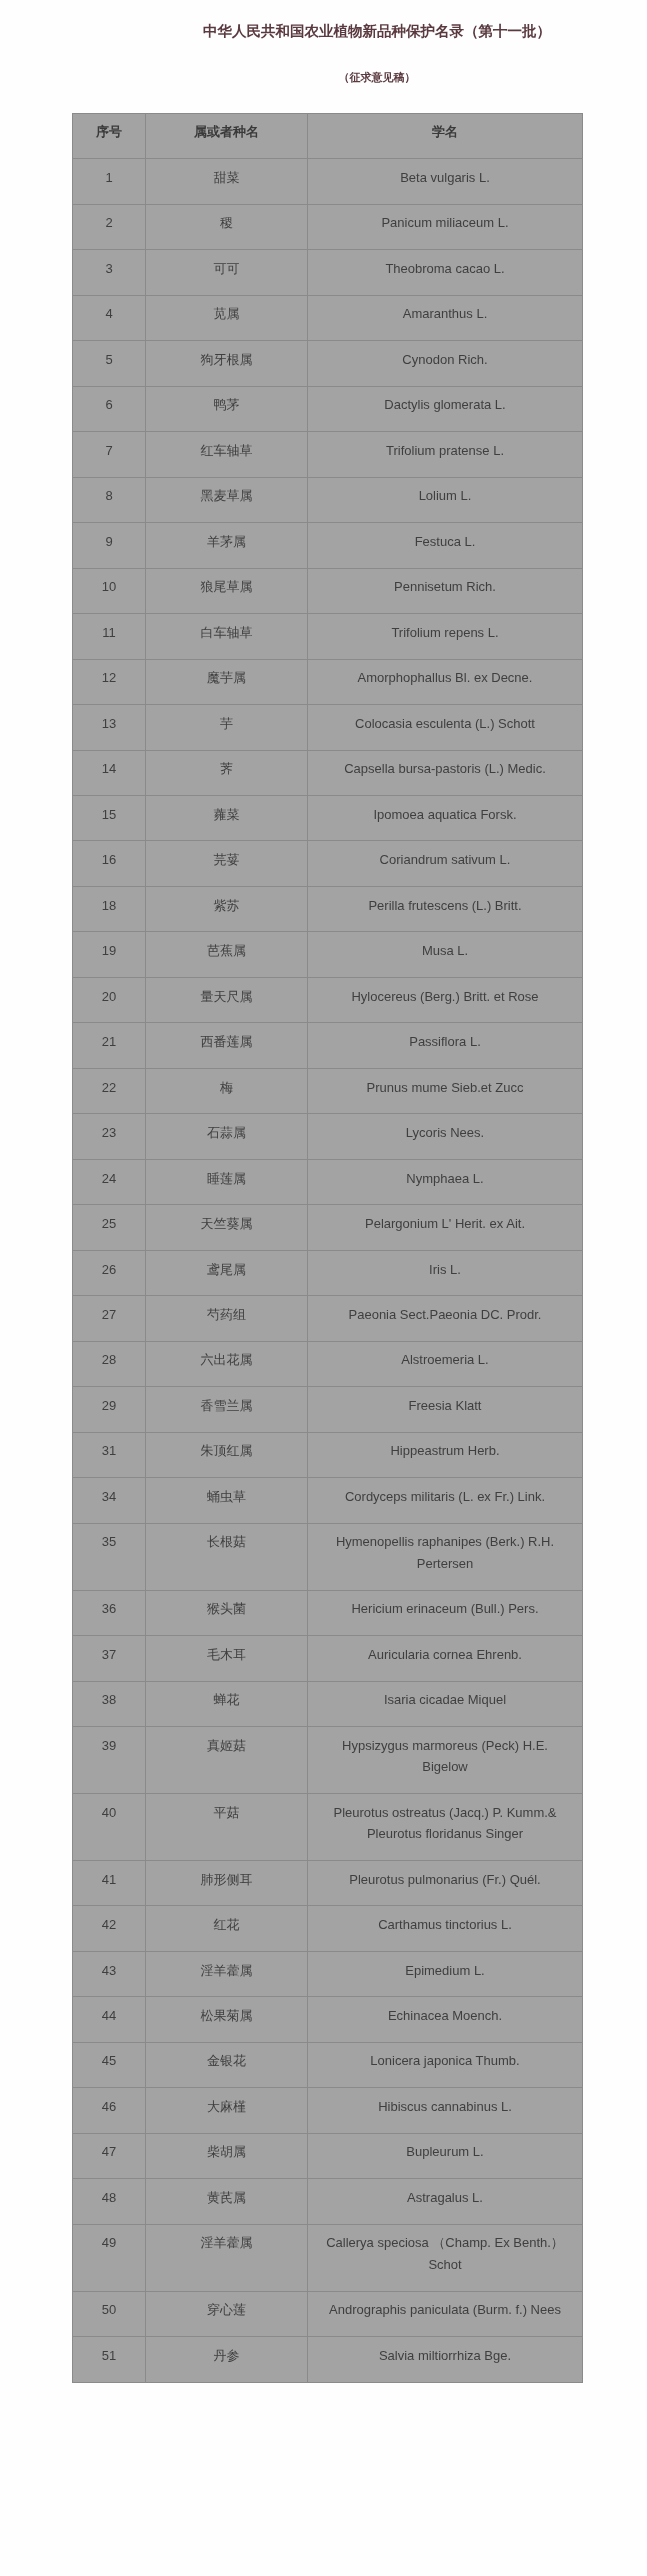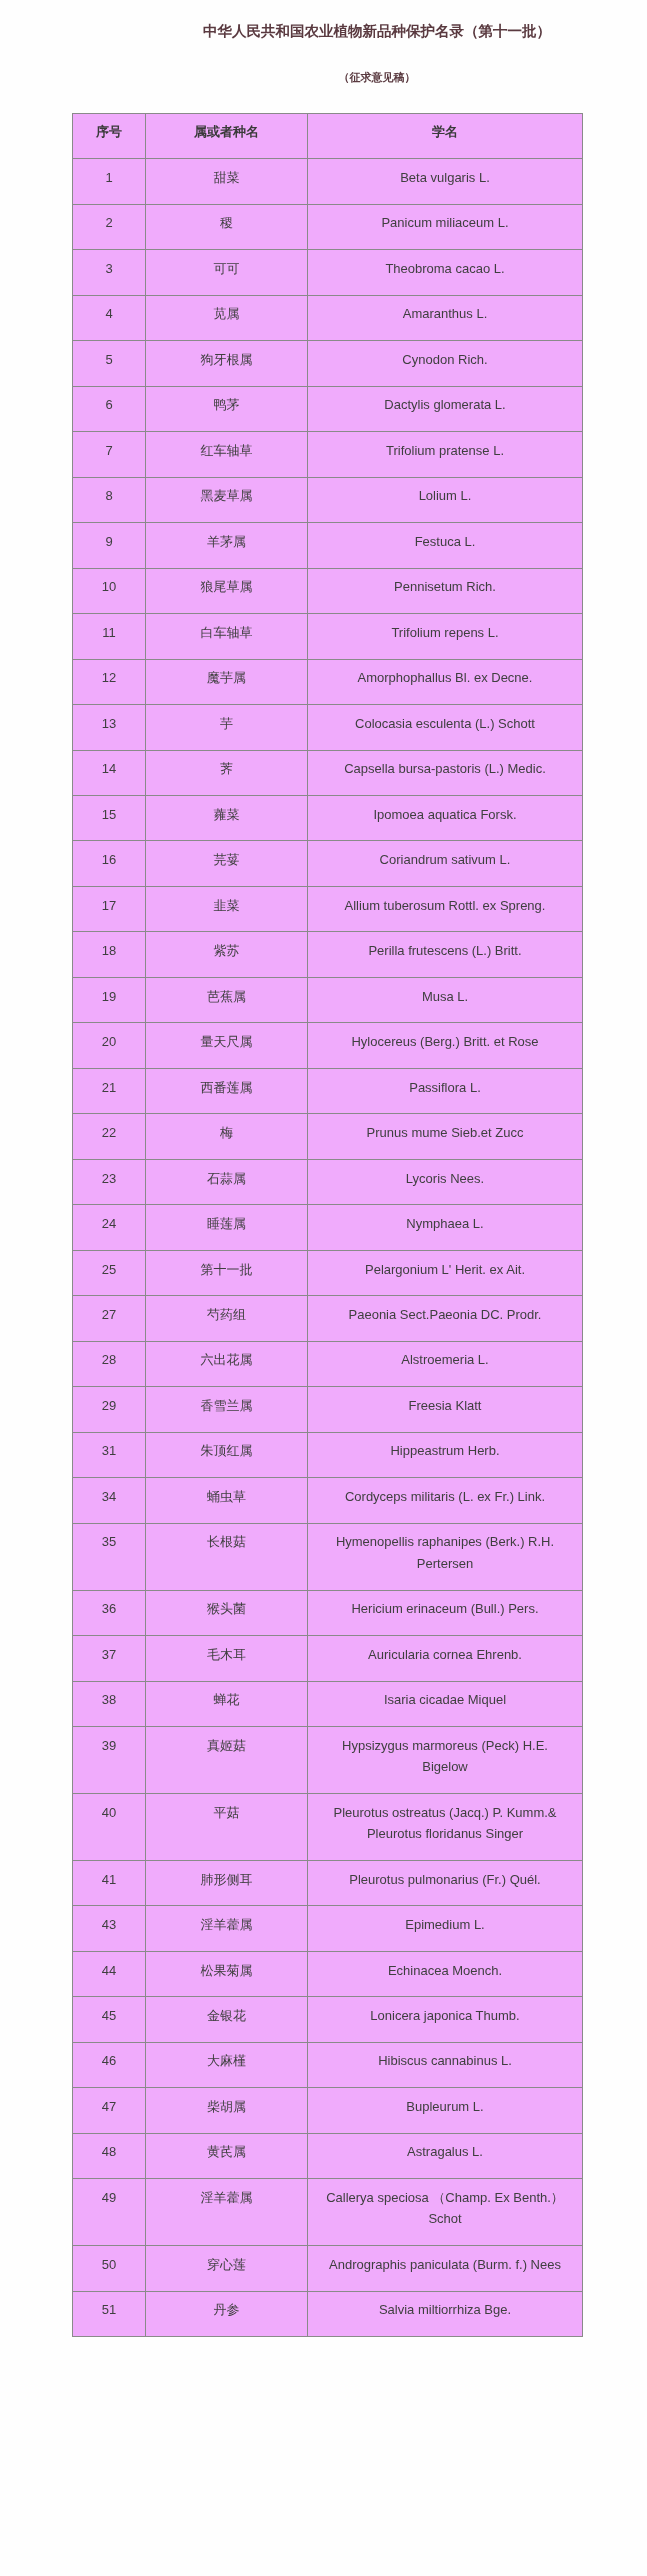--- a/index.html
+++ b/index.html
@@ -29,21 +29,21 @@
     font-weight:bold;
     color:#5a3a40;
     line-height:19px;
     margin:26.5px 0 0 0;
   }
   table.species{
     margin-top:26.5px;
     width:511px;
     table-layout:fixed;
     border-collapse:collapse;
-    background:#f0abfc;
+    background:#a3a3a3;
   }
   table.species col.c-no{width:73px;}
   table.species col.c-name{width:162px;}
   table.species col.c-latin{width:275px;}
   table.species th,
   table.species td{
     border:0.9px solid #8a8a8a;
     vertical-align:top;
     text-align:center;
     font-size:13px;
@@ -177,25 +177,20 @@
     <td class="cname">蕹菜</td>
     <td class="latin">Ipomoea aquatica Forsk.</td>
   </tr>
 
   <tr>
     <td class="no">16</td>
     <td class="cname">芫荽</td>
     <td class="latin">Coriandrum sativum L.</td>
   </tr>
 
-  <tr>
-    <td class="no">17</td>
-    <td class="cname">韭菜</td>
-    <td class="latin">Allium tuberosum Rottl. ex Spreng.</td>
-  </tr>
 
   <tr>
     <td class="no">18</td>
     <td class="cname">紫苏</td>
     <td class="latin">Perilla frutescens (L.) Britt.</td>
   </tr>
 
   <tr>
     <td class="no">19</td>
     <td class="cname">芭蕉属</td>
@@ -227,24 +222,29 @@
   </tr>
 
   <tr>
     <td class="no">24</td>
     <td class="cname">睡莲属</td>
     <td class="latin">Nymphaea L.</td>
   </tr>
 
   <tr>
     <td class="no">25</td>
-    <td class="cname">第十一批</td>
+    <td class="cname">天竺葵属</td>
     <td class="latin">Pelargonium L' Herit. ex Ait.</td>
   </tr>
 
+  <tr>
+    <td class="no">26</td>
+    <td class="cname">鸢尾属</td>
+    <td class="latin">Iris L.</td>
+  </tr>
 
   <tr>
     <td class="no">27</td>
     <td class="cname">芍药组</td>
     <td class="latin">Paeonia Sect.Paeonia DC. Prodr.</td>
   </tr>
 
   <tr>
     <td class="no">28</td>
     <td class="cname">六出花属</td>
@@ -310,20 +310,25 @@
     <td class="latin">Pleurotus ostreatus (Jacq.) P. Kumm.&amp;
 Pleurotus floridanus Singer</td>
   </tr>
 
   <tr>
     <td class="no">41</td>
     <td class="cname">肺形侧耳</td>
     <td class="latin">Pleurotus pulmonarius (Fr.) Quél.</td>
   </tr>
 
+  <tr>
+    <td class="no">42</td>
+    <td class="cname">红花</td>
+    <td class="latin">Carthamus tinctorius L.</td>
+  </tr>
 
   <tr>
     <td class="no">43</td>
     <td class="cname">淫羊藿属</td>
     <td class="latin">Epimedium L.</td>
   </tr>
 
   <tr>
     <td class="no">44</td>
     <td class="cname">松果菊属</td>

